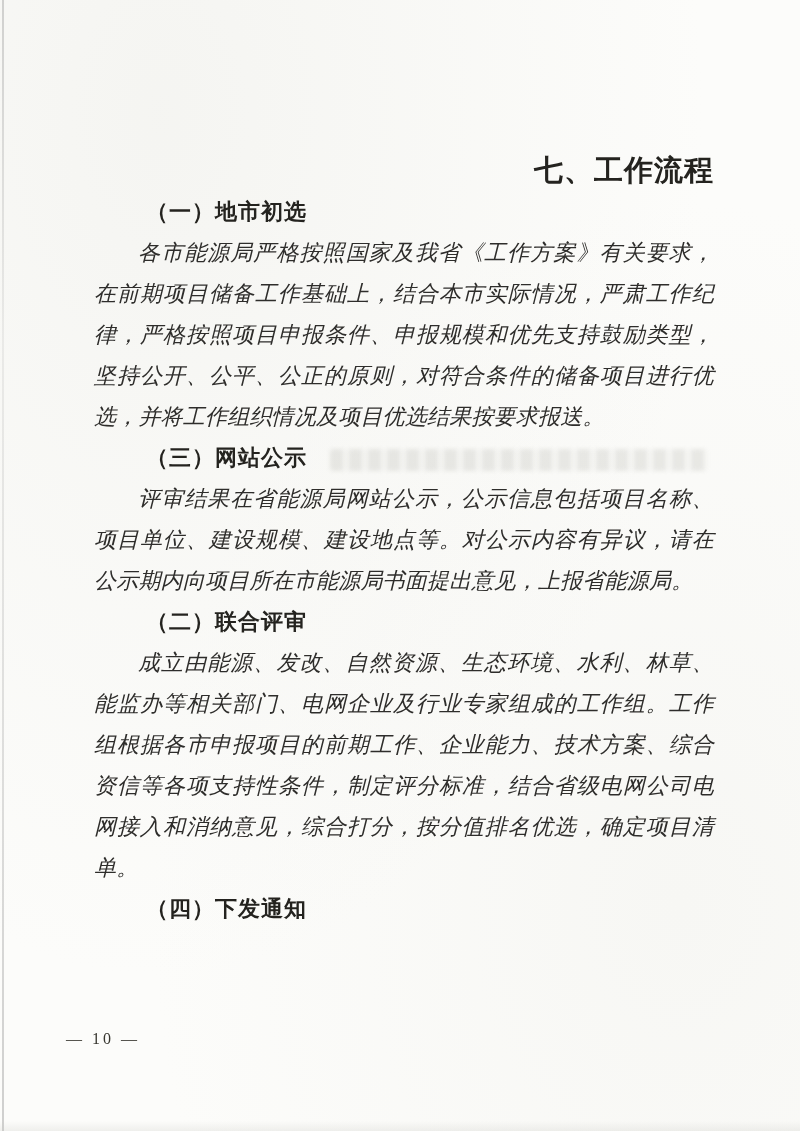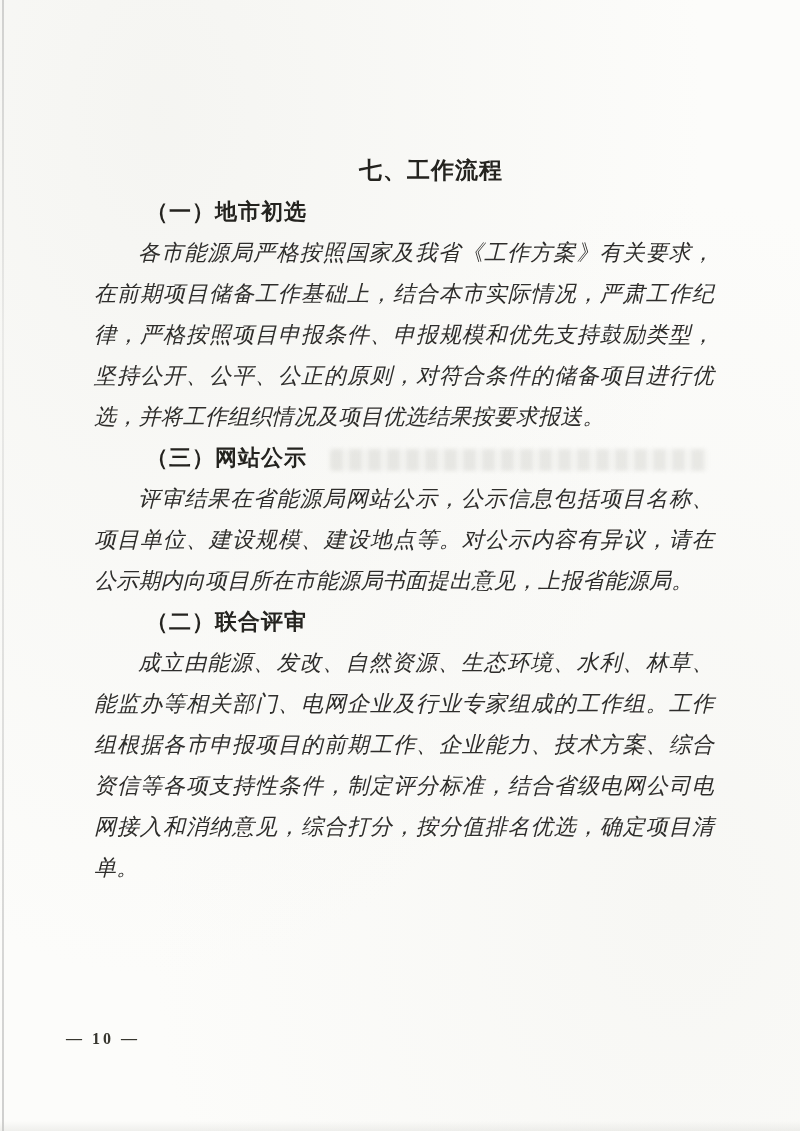--- a/index.html
+++ b/index.html
@@ -52,27 +52,27 @@
     top: 150px;
     width: 620px;
     font-size: 22px;
     line-height: 41px;
     color: #2e2d2b;
     text-align: justify;
   }
 
   .section-title {
     font-family: "DejaVu Sans", "Liberation Sans", sans-serif;
-    font-size: 23px;
+    font-size: 29px;
     font-weight: 700;
     line-height: 41px;
     text-indent: 54px;
     color: #24231f;
     letter-spacing: 1px;
-    text-align: center;
+    text-align: right;
   }
 
   .sub-heading {
     font-size: 22px;
     font-weight: 700;
     line-height: 41px;
     text-indent: 52px;
     color: #24231f;
     letter-spacing: 1px;
     text-align: left;
@@ -102,21 +102,20 @@
   .page-number {
     position: absolute;
     left: 66px;
     top: 1028px;
     font-family: "Liberation Serif", "DejaVu Serif", serif;
     font-size: 16px;
     line-height: 22px;
     color: #37362f;
     letter-spacing: 3px;
     white-space: nowrap;
-    font-weight: bold;
   }
 </style>
 </head>
 <body>
 
 <div class="page">
 
   <div class="scan-edge-left"></div>
   <div class="scan-edge-bottom"></div>
 
@@ -133,20 +132,21 @@
       <h2 class="sub-heading">（三）网站公示</h2>
       <p class="para">评审结果在省能源局网站公示，公示信息包括项目名称、项目单位、建设规模、建设地点等。对公示内容有异议，请在公示期内向项目所在市能源局书面提出意见，上报省能源局。</p>
     </section>
 
     <section>
       <h2 class="sub-heading">（二）联合评审</h2>
       <p class="para">成立由能源、发改、自然资源、生态环境、水利、林草、能监办等相关部门、电网企业及行业专家组成的工作组。工作组根据各市申报项目的前期工作、企业能力、技术方案、综合资信等各项支持性条件，制定评分标准，结合省级电网公司电网接入和消纳意见，综合打分，按分值排名优选，确定项目清单。</p>
     </section>
 
     <section>
+      <h2 class="sub-heading">（四）下发通知</h2>
     </section>
 
   </main>
 
   <div class="bleed-through"></div>
 
   <footer>
     <span class="page-number">— 10 —</span>
   </footer>
 

